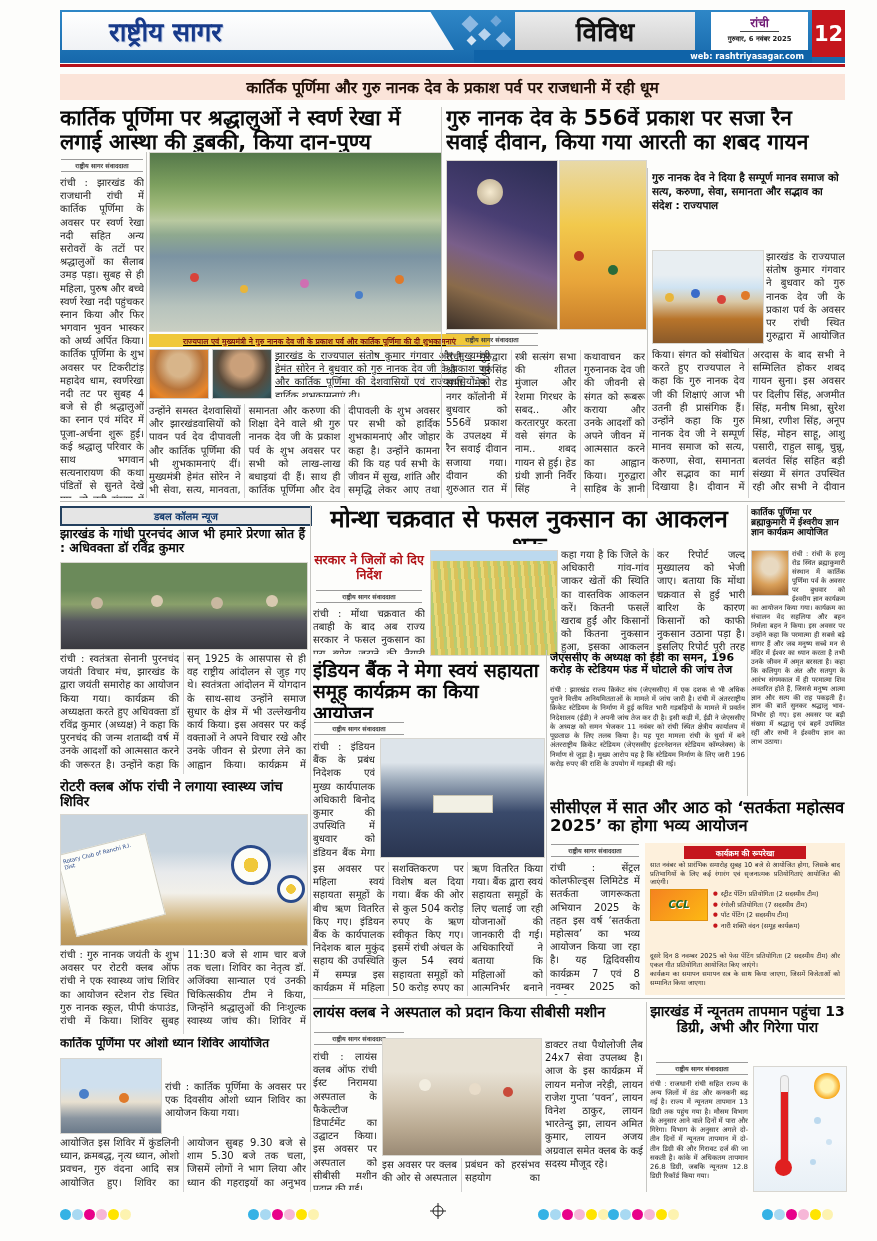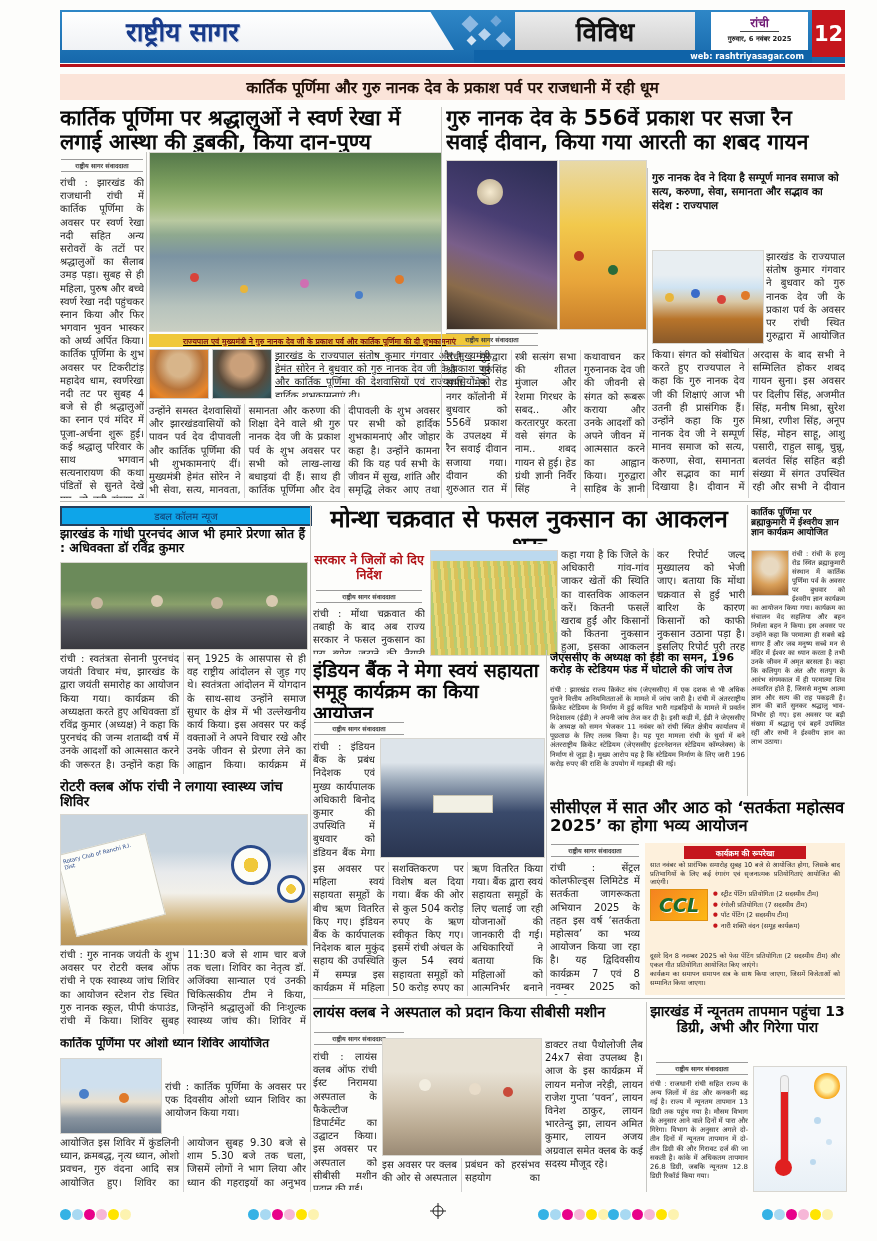--- a/index.html
+++ b/index.html
@@ -13,46 +13,46 @@
   .cols2{column-count:2;column-gap:8px;column-rule:1px solid #cfcfcf;}
   .cols3{column-count:3;column-gap:8px;column-rule:1px solid #cfcfcf;}
   .vline{position:absolute;width:1px;background:#c6c6c2;}
   .hline{position:absolute;height:1px;background:#b8b8b4;}
   .photo{position:absolute;overflow:hidden;border:1px solid #d8d6d0;}
   
   .mast{position:absolute;left:60px;top:10px;width:785px;height:53px;
         background:linear-gradient(180deg,#2f87c7,#1668ab);}
   .mast-left{position:absolute;left:2px;top:2px;width:392px;height:38px;background:linear-gradient(180deg,#ffffff,#f0f2f5);
              clip-path:polygon(0 0,94% 0,100% 100%,0 100%);display:flex;align-items:center;}
-  .paper-name{font-size:26px;font-weight:bold;color:#173a8a;padding-left:64px;text-shadow:1px 1px 0 #c9d4ea;white-space:nowrap;}
+  .paper-name{font-size:26px;font-weight:bold;color:#173a8a;padding-left:47px;text-shadow:1px 1px 0 #c9d4ea;white-space:nowrap;}
   .diamond{position:absolute;transform:rotate(45deg);}
   .mast-center{position:absolute;left:455px;right:150px;top:2px;height:38px;
                background:linear-gradient(180deg,#ececec,#d2d2d2);display:flex;align-items:center;justify-content:center;}
   .section-name{font-size:26px;font-weight:bold;color:#101010;}
   .mast-city{position:absolute;right:37px;top:2px;width:97px;height:38px;background:#ffffff;text-align:center;overflow:hidden;}
   .city-name{font-size:12px;font-weight:bold;color:#701a75;border-bottom:1px solid #444;display:inline-block;padding:1px 10px 0;}
   .city-date{font-size:6.8px;font-weight:bold;color:#222;margin-top:2px;}
   .page-num{position:absolute;right:0;top:0;width:33px;height:47px;background:#c5161d;color:#fff;
             display:flex;align-items:center;justify-content:center;font-size:21px;font-weight:bold;}
   .web-strip{position:absolute;right:33px;bottom:0;height:13px;width:330px;background:#0f63a8;color:#fff;
              font-size:8.2px;font-weight:bold;text-align:right;line-height:13px;padding-right:8px;}
   .head-rule{position:absolute;left:60px;top:64px;width:785px;height:2.5px;background:#b5121b;}
   .banner{position:absolute;left:60px;top:74px;width:785px;height:26px;background:#fbe4d9;
           display:flex;align-items:center;justify-content:center;font-size:15.5px;font-weight:bold;color:#221008;}
   
-  .dcn-box{position:absolute;left:60px;top:506px;width:248px;height:16px;border:2px solid #23405e;background:#0ea5e9;
-           display:flex;align-items:center;justify-content:center;font-size:10px;font-weight:normal;color:#123a6d;}
+  .dcn-box{position:absolute;left:60px;top:506px;width:248px;height:16px;border:2px solid #23405e;background:#e5e5e5;
+           display:flex;align-items:center;justify-content:center;font-size:10px;font-weight:bold;color:#123a6d;}
   .red-sub{color:#b01116;font-weight:bold;text-align:center;line-height:1.2;overflow:hidden;}
   
   .program-box{position:absolute;left:645px;top:843px;width:200px;height:152px;background:#fdf0dc;padding:3px 5px;box-sizing:border-box;overflow:hidden;}
   .program-title{background:#c5161d;color:#fff;font-size:7.8px;font-weight:bold;text-align:center;width:64%;margin:0 auto 2px;padding:1.5px 0;}
   .program-text{font-size:6.6px;line-height:1.3;text-align:justify;color:#222;}
   .program-row{display:flex;gap:5px;margin-top:2px;}
   .ccl-logo{width:56px;height:30px;background:linear-gradient(135deg,#f58220,#fdb913);display:flex;align-items:center;justify-content:center;
-            font-size:19px;font-weight:bold;font-style:italic;color:#1c6b2c;text-shadow:1px 1px 0 #fff;flex:none;border:1px solid #e09010;}
+            font-size:10px;font-weight:bold;font-style:italic;color:#1c6b2c;text-shadow:1px 1px 0 #fff;flex:none;border:1px solid #e09010;}
   .bullets{list-style:none;margin:0;padding:0;font-size:6.6px;line-height:1.5;color:#222;}
   .bullets li::before{content:"●";color:#c5161d;font-size:5.5px;margin-right:3px;vertical-align:1px;}
   
   .inset-head{background:#f0c83a;color:#7a1010;font-size:7.6px;font-weight:bold;text-align:center;
               padding:1.5px 2px;white-space:nowrap;overflow:hidden;}
   .quote-box{font-size:10.5px;font-weight:bold;line-height:1.35;color:#101010;overflow:hidden;}
   .regdot{display:inline-block;width:11px;height:11px;border-radius:50%;margin-right:1px;}
   .dotgroup{position:absolute;top:1205px;height:12px;}
   .spec{position:absolute;border-radius:50%;}
   .rotary-card{position:absolute;left:4px;top:28px;width:92px;height:84px;background:#fdfdf8;border:1px solid #d0cec2;

